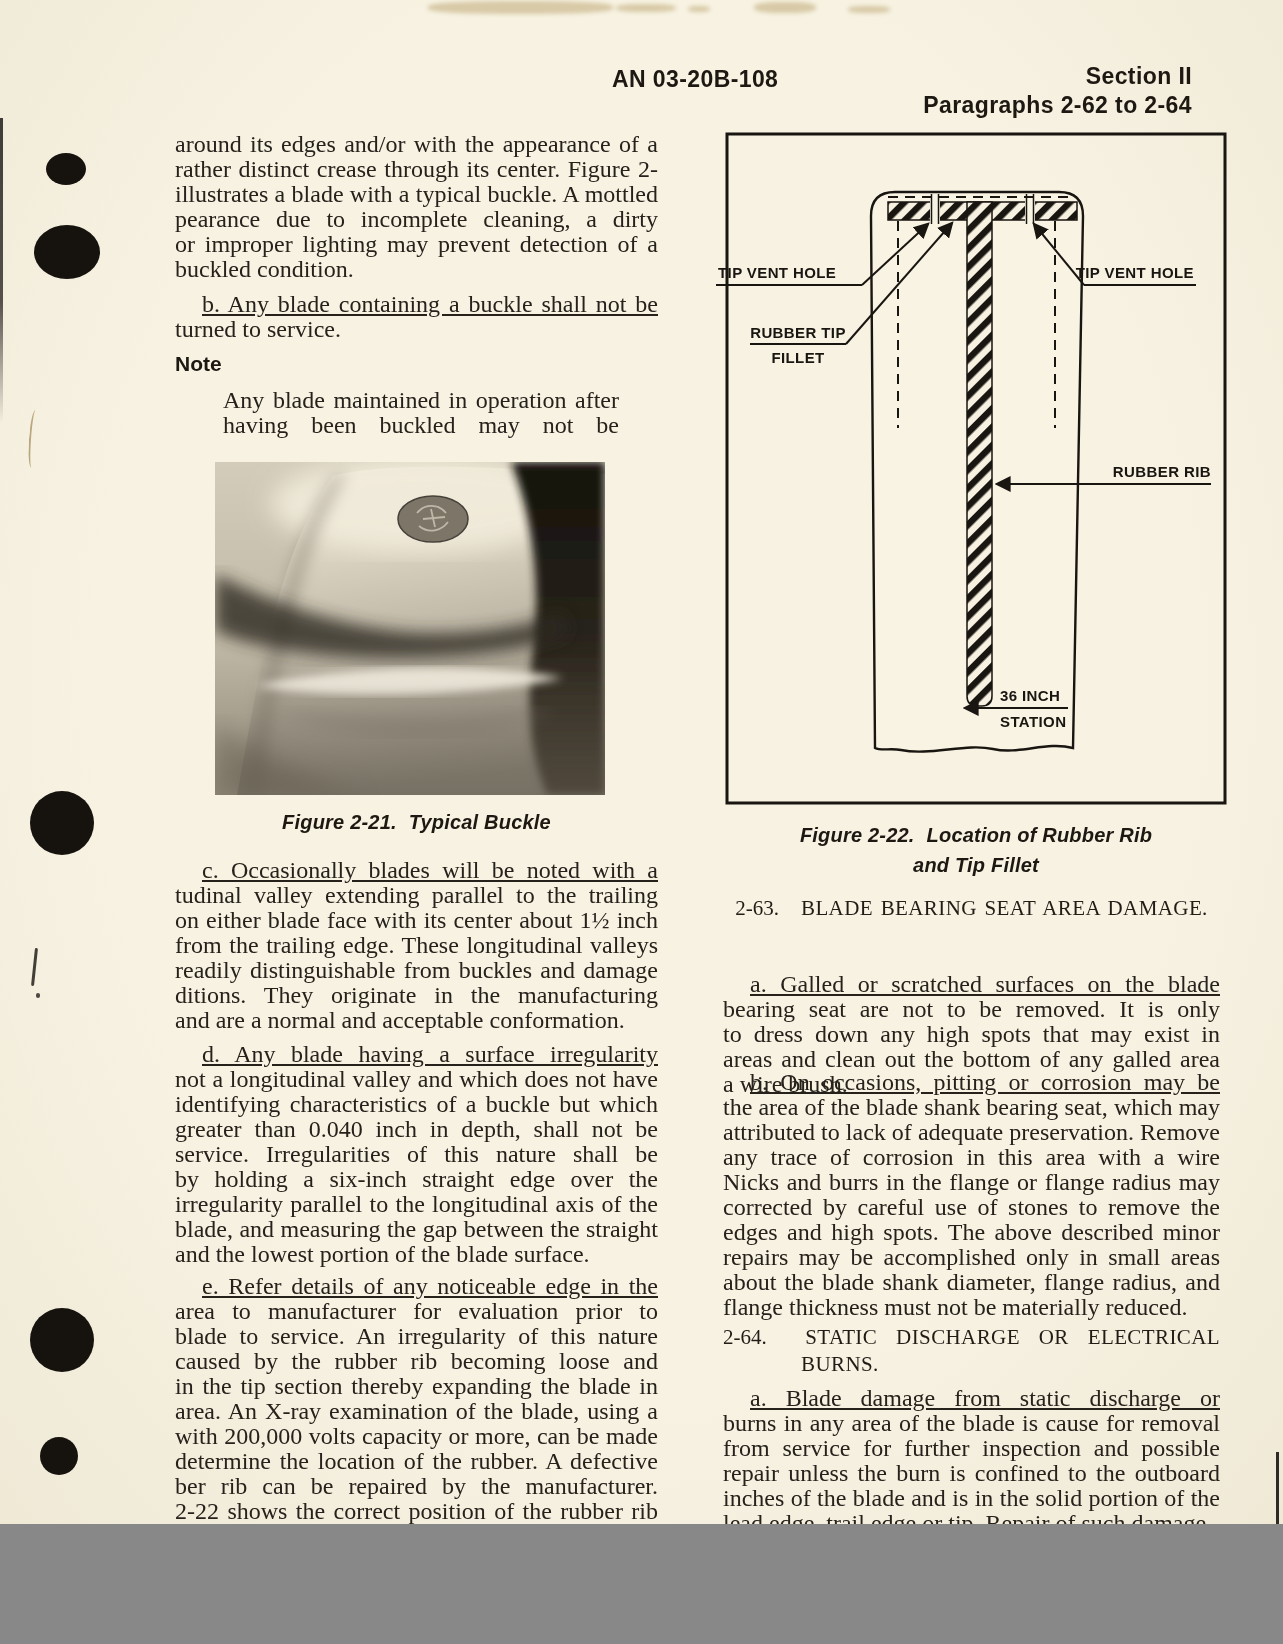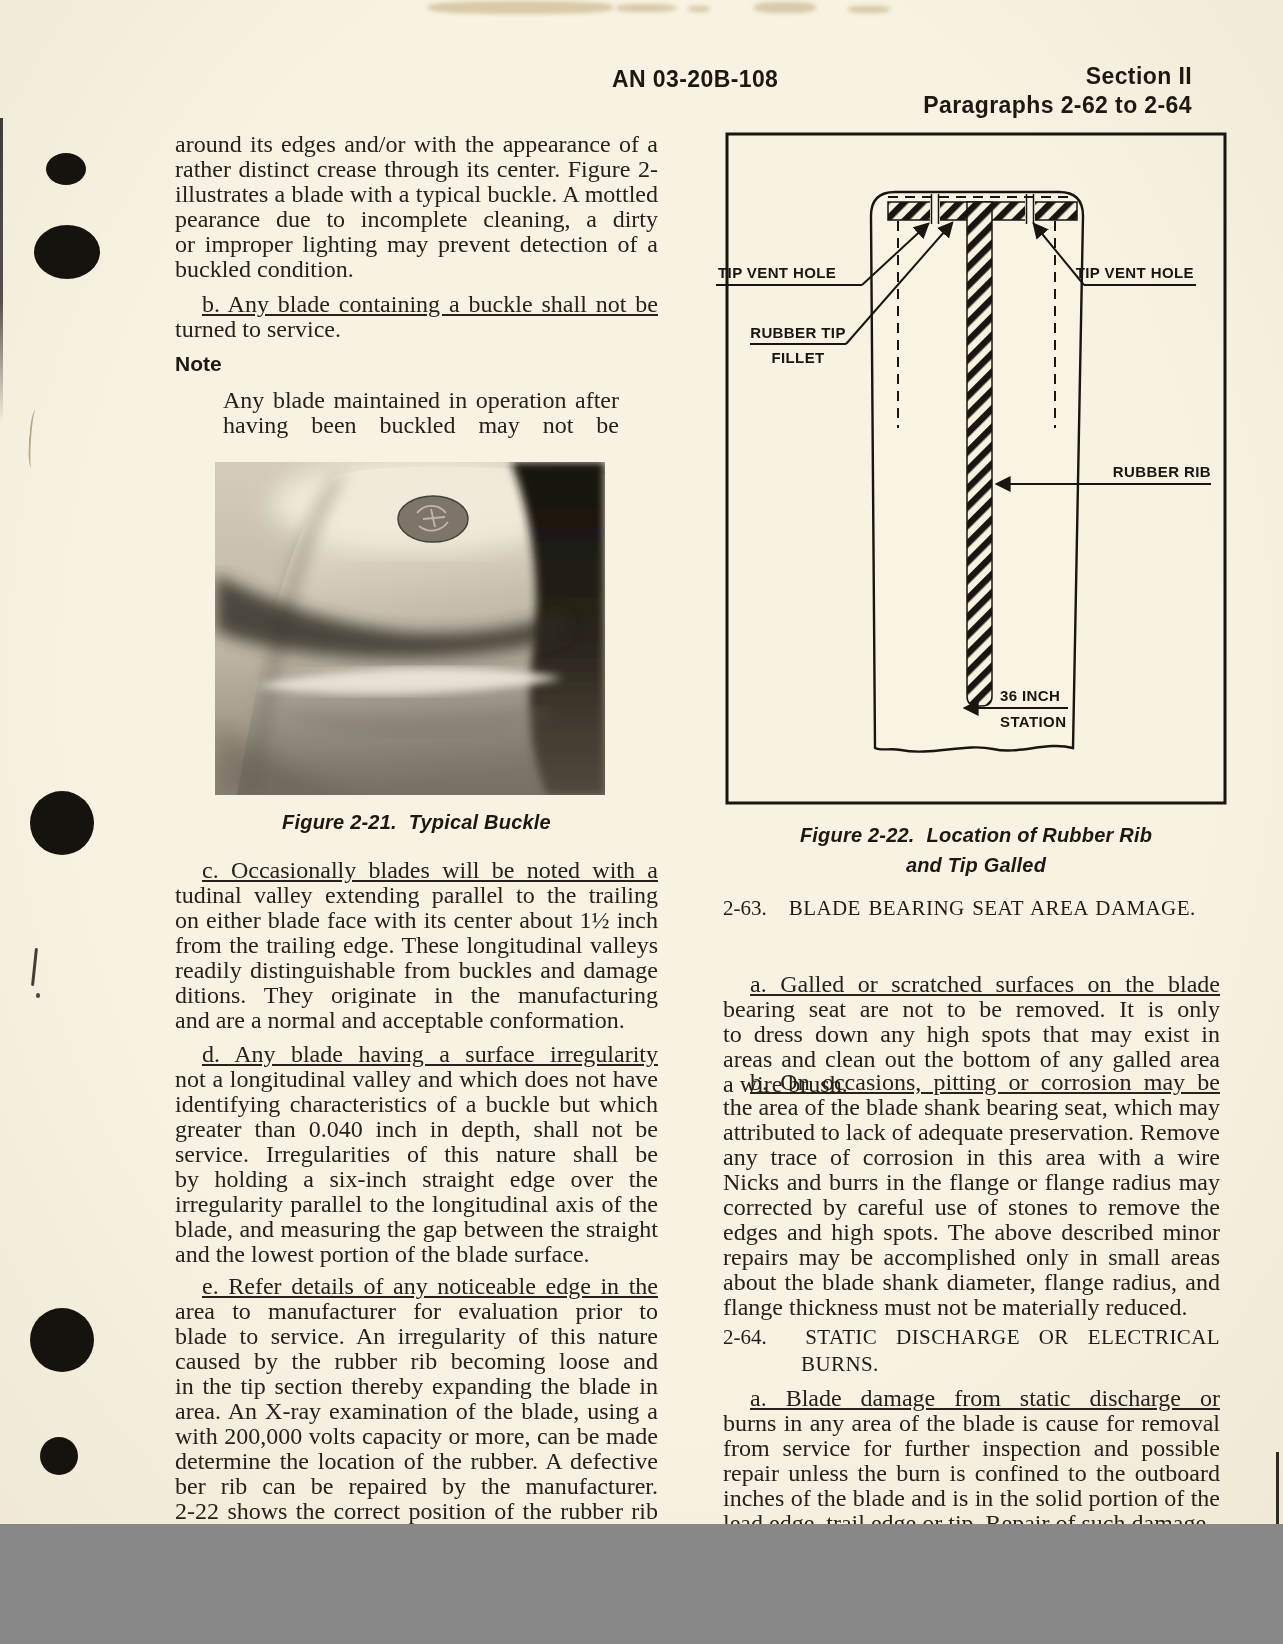--- a/index.html
+++ b/index.html
@@ -17,21 +17,21 @@
   
   .para{font-size:24px;line-height:25px;color:#26211b;}
   .jl{text-align:justify;text-align-last:justify;height:25px;overflow:hidden;}
   .jl.last{text-align-last:left;}
   .justify-all .jl.last{text-align-last:justify;}
   .indent .jl:first-child{text-indent:27px;text-decoration:underline;}
   
   .note-head{font-family:"Liberation Sans",sans-serif;font-weight:bold;font-size:21px;text-align:left;color:#1d1812;}
   .cap{font-family:"Liberation Sans",sans-serif;font-weight:bold;font-style:italic;font-size:20px;text-align:center;color:#1d1812;letter-spacing:.2px;}
   .cap .cap-label{margin-right:12px;}
-  .sect-head{font-size:21px;line-height:25px;color:#211c16;white-space:nowrap;}
+  .sect-head{font-size:21px;line-height:25px;color:#211c16;white-space:nowrap;text-align:center;}
   .sect-head .sect-num{margin-right:22px;}
   .sect-head.justify{white-space:normal;text-align:justify;text-align-last:justify;}
   .sect-title{letter-spacing:.4px;word-spacing:2px;}
   
   .dot{background:#16130e;border-radius:50%;}
   .smudge{background:rgba(166,138,70,.38);filter:blur(2px);border-radius:40%;}
   .edgeline-left{background:linear-gradient(#3f3c38,#55504a 60%,rgba(85,80,74,0));width:3px;}
   .edgeline-right{background:#2e2b26;width:3px;}
   .botbar{background:linear-gradient(90deg,#17130e, #201b14 30%, #14110d);}
   .margin-tick{background:#23201b;border-radius:2px;}
@@ -215,21 +215,21 @@
     <text x="523" y="357" font-size="15" text-anchor="end">RUBBER RIB</text>
     <line x1="523" y1="364" x2="309" y2="364" stroke="#191510" stroke-width="2" marker-end="url(#arw)"></line>
 
     <text x="312" y="581" font-size="15">36 INCH</text>
     <text x="312" y="607" font-size="15">STATION</text>
     <line x1="380" y1="588" x2="277" y2="588" stroke="#191510" stroke-width="2" marker-end="url(#arw)"></line>
   </svg>
 
   <div class="abs cap" style="left:727px;top:820px;width:498px;line-height:30px;">
     <div><span class="cap-label">Figure 2-22.</span><span>Location of Rubber Rib</span></div>
-    <div>and Tip Galled</div>
+    <div>and Tip Fillet</div>
   </div>
 
   <div class="abs sect-head" style="left:723px;top:896px;width:497px;">
     <span class="sect-num">2-63.</span><span class="sect-title">BLADE BEARING SEAT AREA DAMAGE.</span>
   </div>
   <div class="abs para indent" style="left:723px;top:960px;width:497px;margin-top:12px;">
       <div class="jl">a. Galled or scratched surfaces on the blade shank</div>
       <div class="jl">bearing seat are not to be removed.  It is only necessary</div>
       <div class="jl">to dress down any high spots that may exist in these</div>
       <div class="jl">areas and clean out the bottom of any galled area with</div>

